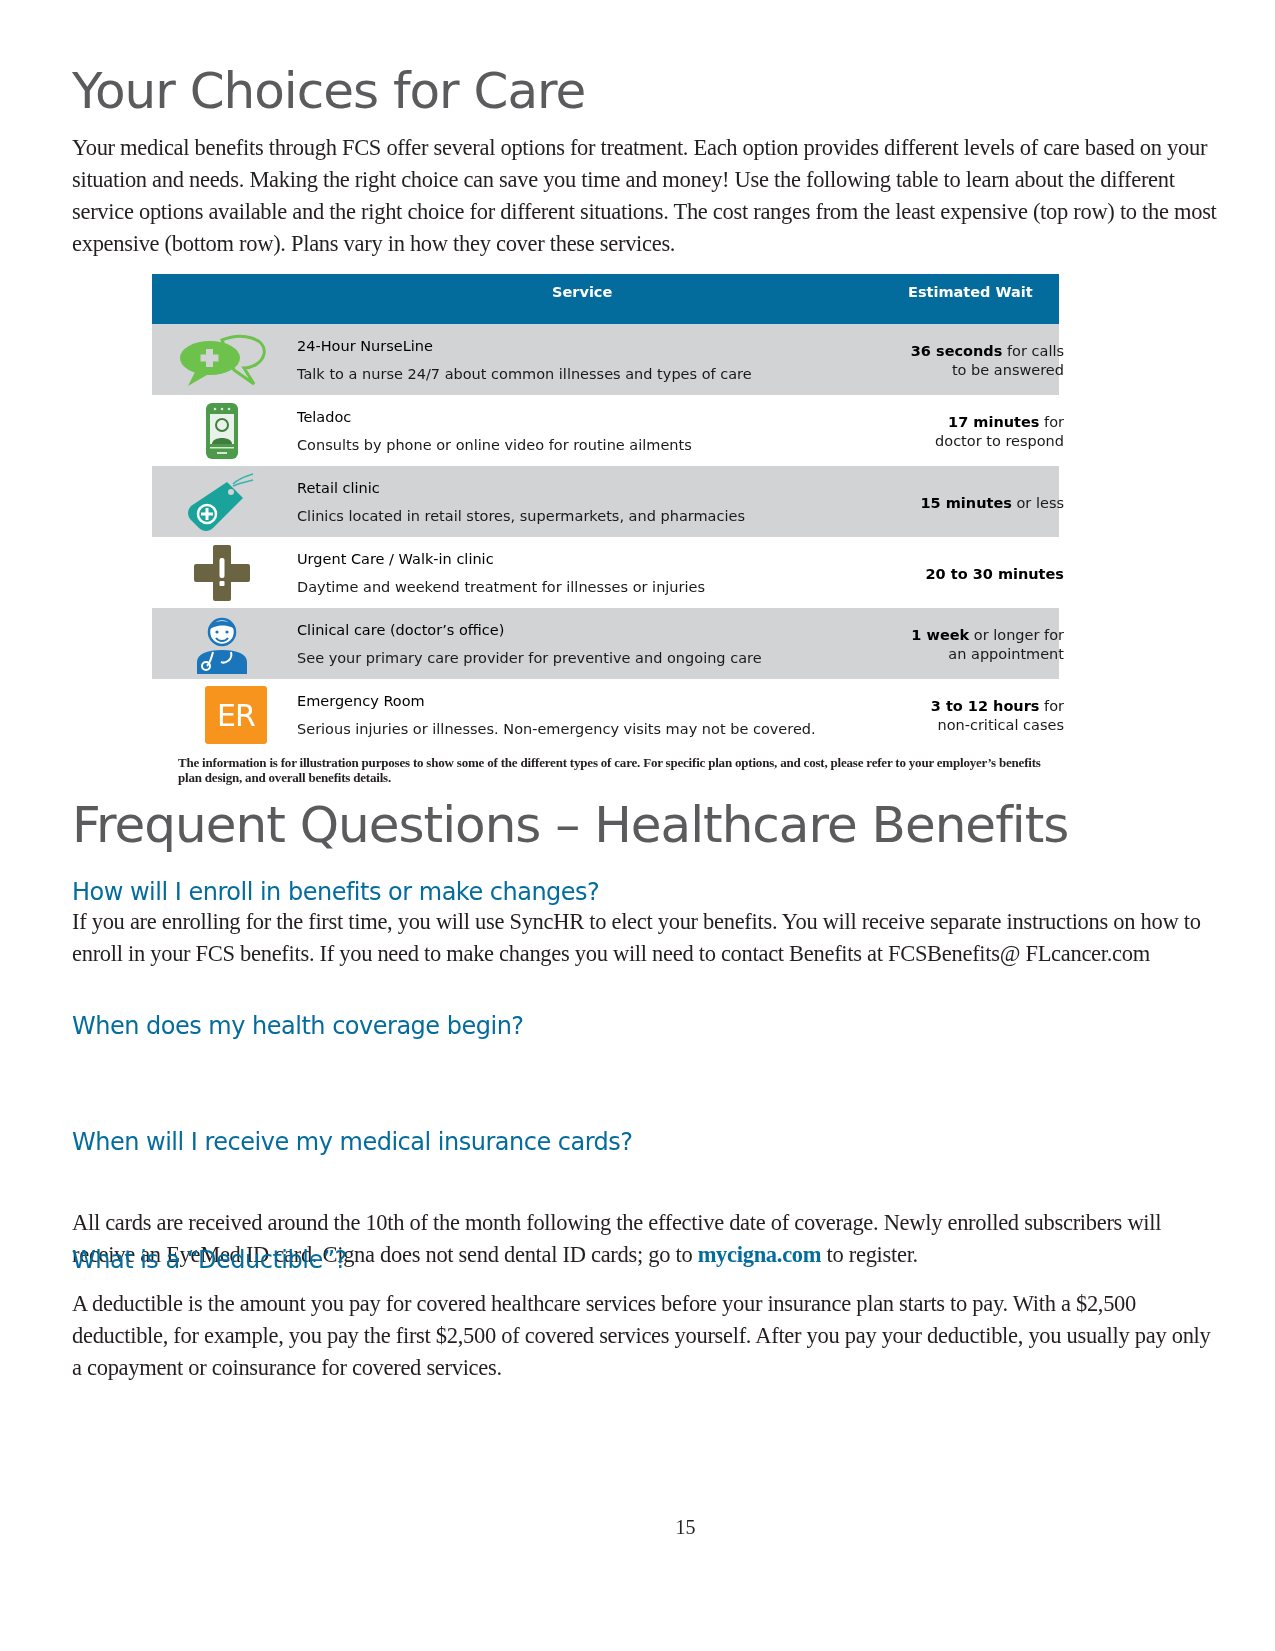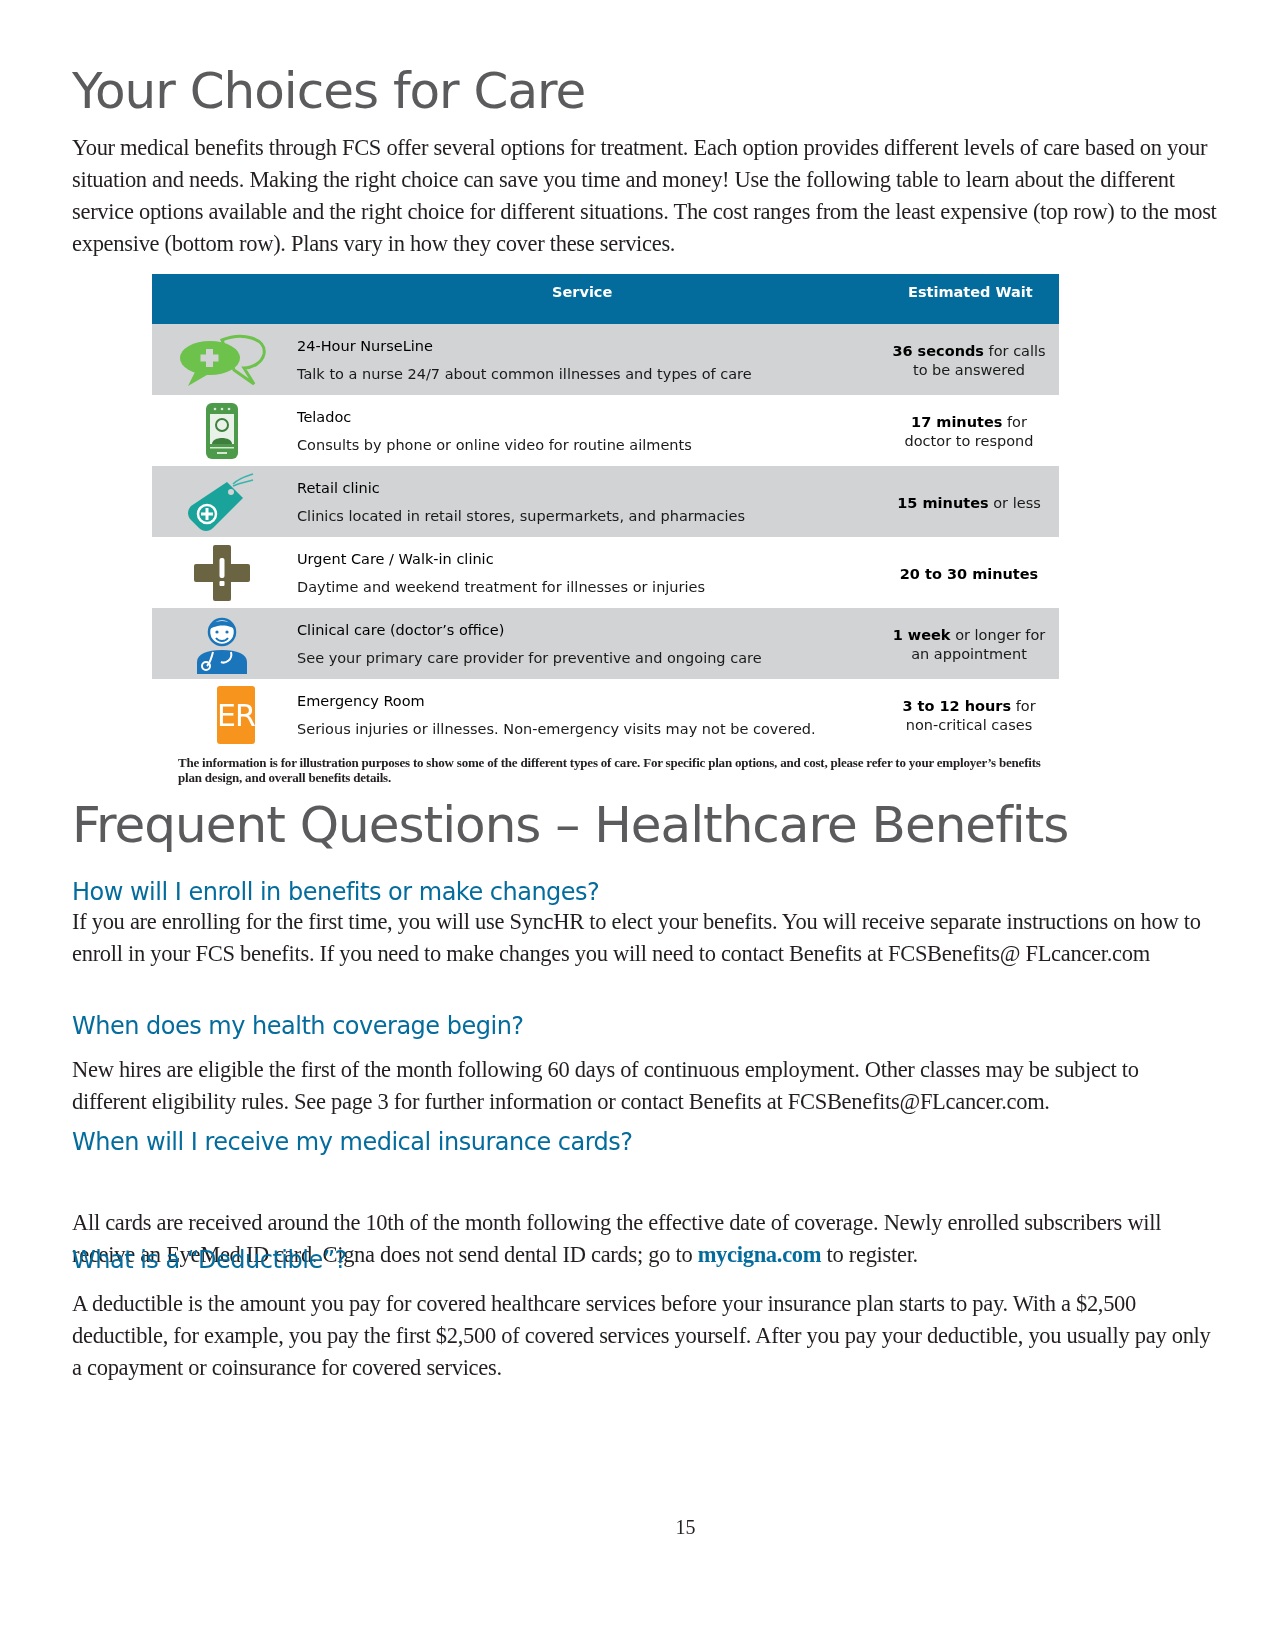--- a/index.html
+++ b/index.html
@@ -42,21 +42,21 @@
   }
   .row .svc-name {
     position: absolute; left: 145px; top: 14px;
     font-size: 14.5px; font-weight: normal; color: #000;
   }
   .row .svc-desc {
     position: absolute; left: 145px; top: 42px;
     font-size: 14.5px; color: #1a1a1a;
   }
   .row .wait {
-    position: absolute; left: 722px; width: 190px; text-align: center;
+    position: absolute; left: 722px; width: 190px; text-align: right;
     font-size: 14.5px; color: #1a1a1a; line-height: 19px;
   }
   .row .wait.two { top: 18px; }
   .row .wait.one { top: 28px; }
   .row .wait b { color: #000; }
 
   .disclaimer {
     position: absolute; left: 178px; top: 742px; width: 880px;
     font-family: "Liberation Serif", "DejaVu Serif", serif;
     font-size: 13px; line-height: 15px; font-weight: bold; color: #231f20;
@@ -191,42 +191,41 @@
       <div class="svc-name">Clinical care (doctor’s office)</div>
       <div class="svc-desc">See your primary care provider for preventive and ongoing care</div>
       <div class="wait two">
         <b>1 week</b><span> or longer for</span><br>
         <span>an appointment</span>
       </div>
     </div>
 
     <div class="row">
       <div class="icon-cell">
-        <div style="width:38px;height:58px;background:#f7941d;border-radius:3px;display:flex;align-items:center;justify-content:center;margin-left:28px;">
+        <div style="width:62px;height:58px;background:#f7941d;border-radius:3px;display:flex;align-items:center;justify-content:center;margin-left:28px;">
           <span style="font-family:'DejaVu Sans',sans-serif;font-size:30px;color:#ffffff;letter-spacing:-1px;">ER</span>
         </div>
       </div>
       <div class="svc-name">Emergency Room</div>
       <div class="svc-desc">Serious injuries or illnesses. Non-emergency visits may not be covered.</div>
       <div class="wait two">
         <b>3 to 12 hours</b><span> for</span><br>
         <span>non-critical cases</span>
       </div>
     </div>
   </div>
 
   <p class="disclaimer">The information is for illustration purposes to show some of the different types of care. For specific plan options, and cost, please refer to your employer’s benefits plan design, and overall benefits details.</p>
 
   <h1 class="h1 faq">Frequent Questions – Healthcare Benefits</h1>
 
   <h2 class="h2 q1">How will I enroll in benefits or make changes?</h2>
   <p class="body-text a1">If you are enrolling for the first time, you will use SyncHR to elect your benefits. You will receive separate instructions on how to enroll in your FCS benefits. If you need to make changes you will need to contact Benefits at FCSBenefits@ FLcancer.com</p>
 
   <h2 class="h2 q2">When does my health coverage begin?</h2>
-  <p class="body-text a2">New hires are eligible the first of the month following 60 days of continuous employment. Other classes may be subject to different eligibility rules. See page 3 for further information or contact Benefits at FCSBenefits@FLcancer.com.</p>
 
   <h2 class="h2 q3">When will I receive my medical insurance cards?</h2>
   <p class="body-text a3"><span>All cards are received around the 10th of the month following the effective date of coverage. Newly enrolled subscribers will receive an EyeMed ID card. Cigna does not send dental ID cards; go to </span><span class="link">mycigna.com</span><span> to register.</span></p>
 
   <h2 class="h2 q4">What is a “Deductible”?</h2>
   <p class="body-text a4">A deductible is the amount you pay for covered healthcare services before your insurance plan starts to pay. With a $2,500 deductible, for example, you pay the first $2,500 of covered services yourself. After you pay your deductible, you usually pay only a copayment or coinsurance for covered services.</p>
 
   <div class="page-number">15</div>
 </div>
 

